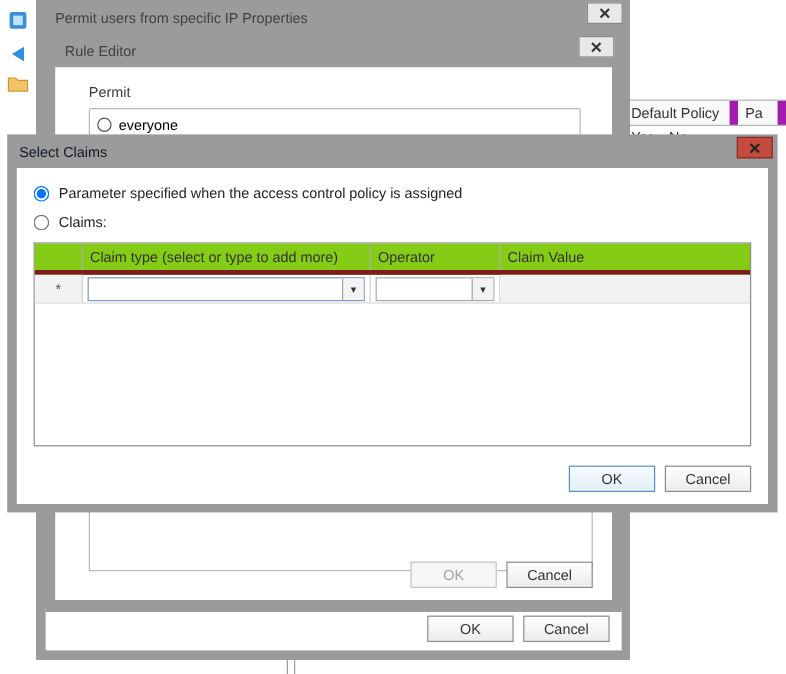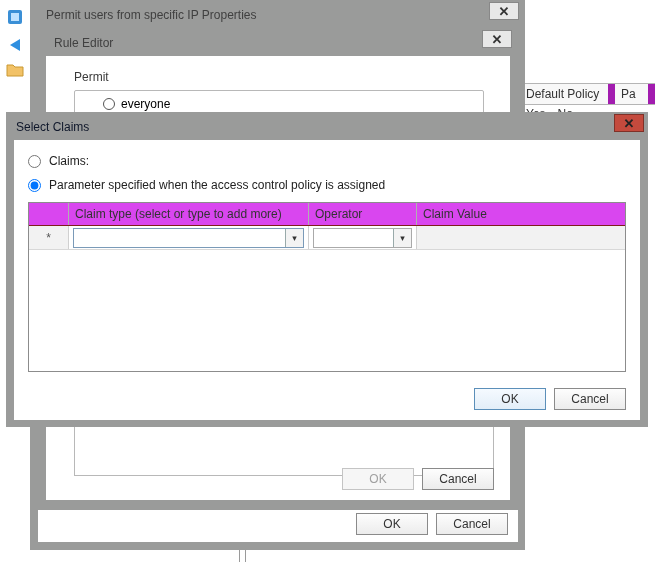--- a/index.html
+++ b/index.html
@@ -35,38 +35,38 @@
   .props .close-btn { right: 6px; top: 2px; }
   .props .win-inner { left: 8px; top: 506px; width: 480px; height: 36px; display: flex; align-items: center; justify-content: flex-end; gap: 8px; padding-right: 10px; }
 
   
   .rule { left: 38px; top: 28px; width: 480px; height: 482px; }
   .rule .titlebar { left: 8px; top: 4px; width: 450px; }
   .rule .close-btn { right: 6px; top: 2px; }
   .rule .win-inner { left: 8px; top: 28px; width: 464px; height: 444px; }
   .rule-body { position: absolute; left: 28px; top: 14px; width: 420px; }
   .permit-label { color: #3a3a3a; margin-bottom: 6px; }
-  .permit-box { border: 1px solid #b8b8b8; border-radius: 2px; padding: 6px 28px; display: flex; align-items: center; gap: 6px; width: 410px; background: #fff; }
+  .permit-box { border: 1px solid #b8b8b8; border-radius: 2px; padding: 6px 6px; display: flex; align-items: center; gap: 6px; width: 410px; background: #fff; }
   .radio-o { width: 12px; height: 12px; border: 1px solid #555; border-radius: 50%; display: inline-block; }
 
   .rule-textarea { position: absolute; left: 28px; top: 360px; width: 420px; height: 60px; border: 1px solid #b8b8b8; background: #fff; }
   .rule-buttons { position: absolute; left: 0; bottom: 10px; width: 464px; display: flex; justify-content: flex-end; gap: 8px; padding-right: 16px; }
 
   
   .claims { left: 6px; top: 112px; width: 642px; height: 315px; }
   .claims .titlebar { left: 2px; top: 4px; width: 600px; color: #0f172a; }
   .claims .close-btn { right: 4px; top: 2px; }
   .claims .win-inner { left: 8px; top: 28px; width: 626px; height: 280px; }
   .claims-body { position: absolute; left: 14px; top: 14px; width: 598px; }
 
   .radio-row { display: flex; align-items: center; gap: 8px; margin-bottom: 10px; color: #222; }
   .radio-row input { margin: 0; }
 
   .claims-table { border: 1px solid #8c8c8c; width: 598px; height: 170px; background: #fff; }
-  .ct-head { display: flex; background: #d946ef; border-bottom: 1px solid #7f1d1d; }
+  .ct-head { display: flex; background: #84cc16; border-bottom: 4px solid #7f1d1d; }
   .ct-head div { padding: 4px 6px; border-right: 1px solid #b0b0b0; color: #333; }
   .ct-head div:last-child { border-right: none; }
   .ct-col-star { width: 40px; }
   .ct-col-type { width: 240px; }
   .ct-col-op   { width: 108px; }
   .ct-col-val  { flex: 1; }
   .ct-row { display: flex; border-bottom: 1px solid #d8d8d8; height: 24px; align-items: stretch; }
   .ct-row .cell { border-right: 1px solid #d0d0d0; display: flex; align-items: center; padding: 0 4px; color: #555; }
   .ct-row .cell:last-child { border-right: none; }
   .ct-row .star { width: 40px; justify-content: center; background: #f2f2f2; }
@@ -151,26 +151,26 @@
     </div>
   </div>
 </div>
 
 <div class="win claims">
   <div class="titlebar">Select Claims</div>
   <div class="close-btn red">✕</div>
   <div class="win-inner">
     <div class="claims-body">
       <label class="radio-row">
+        <input type="radio" name="sc" checked="" style="">
+        <span>Parameter specified when the access control policy is assigned</span>
+      </label>
+      <label class="radio-row">
         <input type="radio" name="sc" style="">
         <span>Claims:</span>
-      </label>
-      <label class="radio-row">
-        <input type="radio" name="sc" checked="" style="">
-        <span>Parameter specified when the access control policy is assigned</span>
       </label>
 
       <div class="claims-table">
         <div class="ct-head">
           <div class="ct-col-star"></div>
           <div class="ct-col-type">Claim type (select or type to add more)</div>
           <div class="ct-col-op">Operator</div>
           <div class="ct-col-val">Claim Value</div>
         </div>
         <div class="ct-row">

